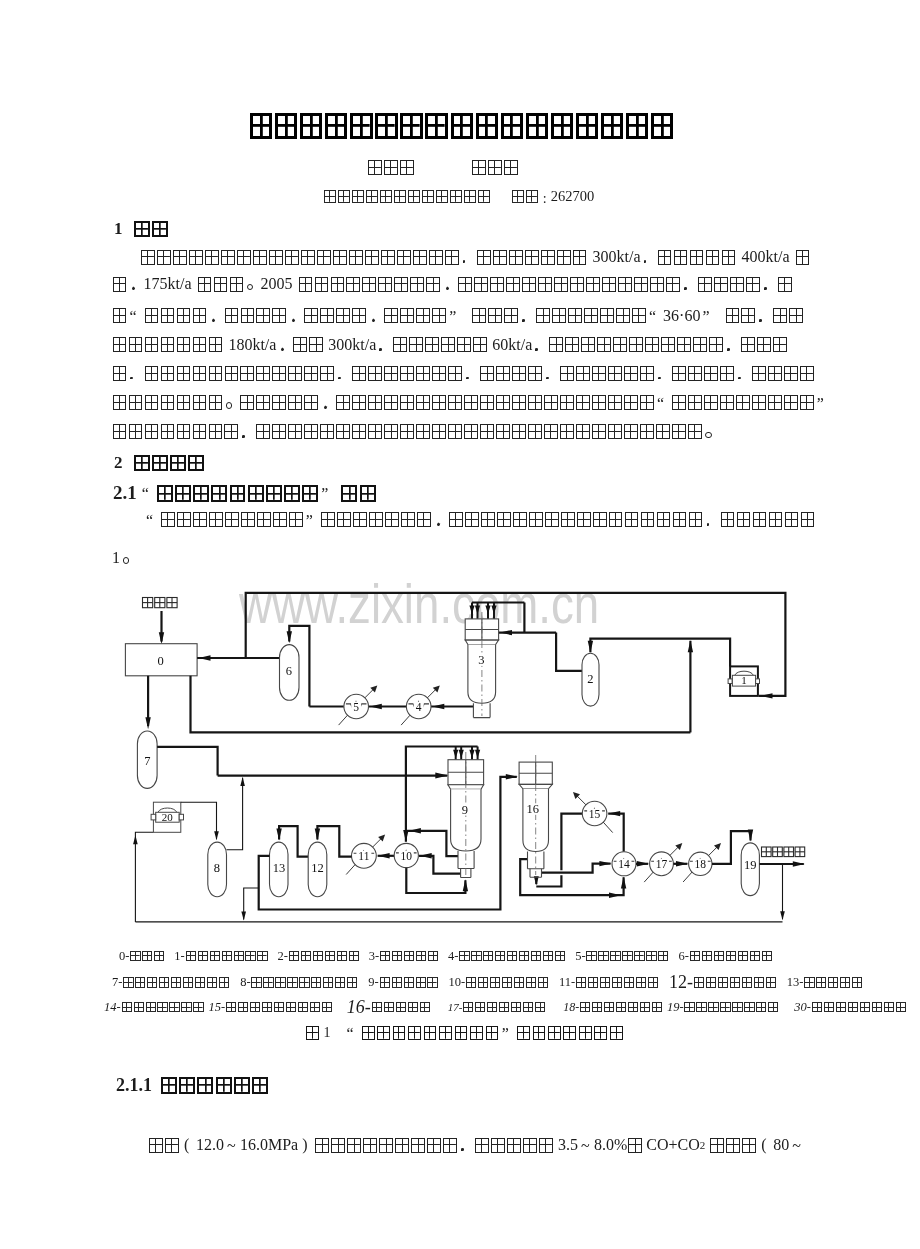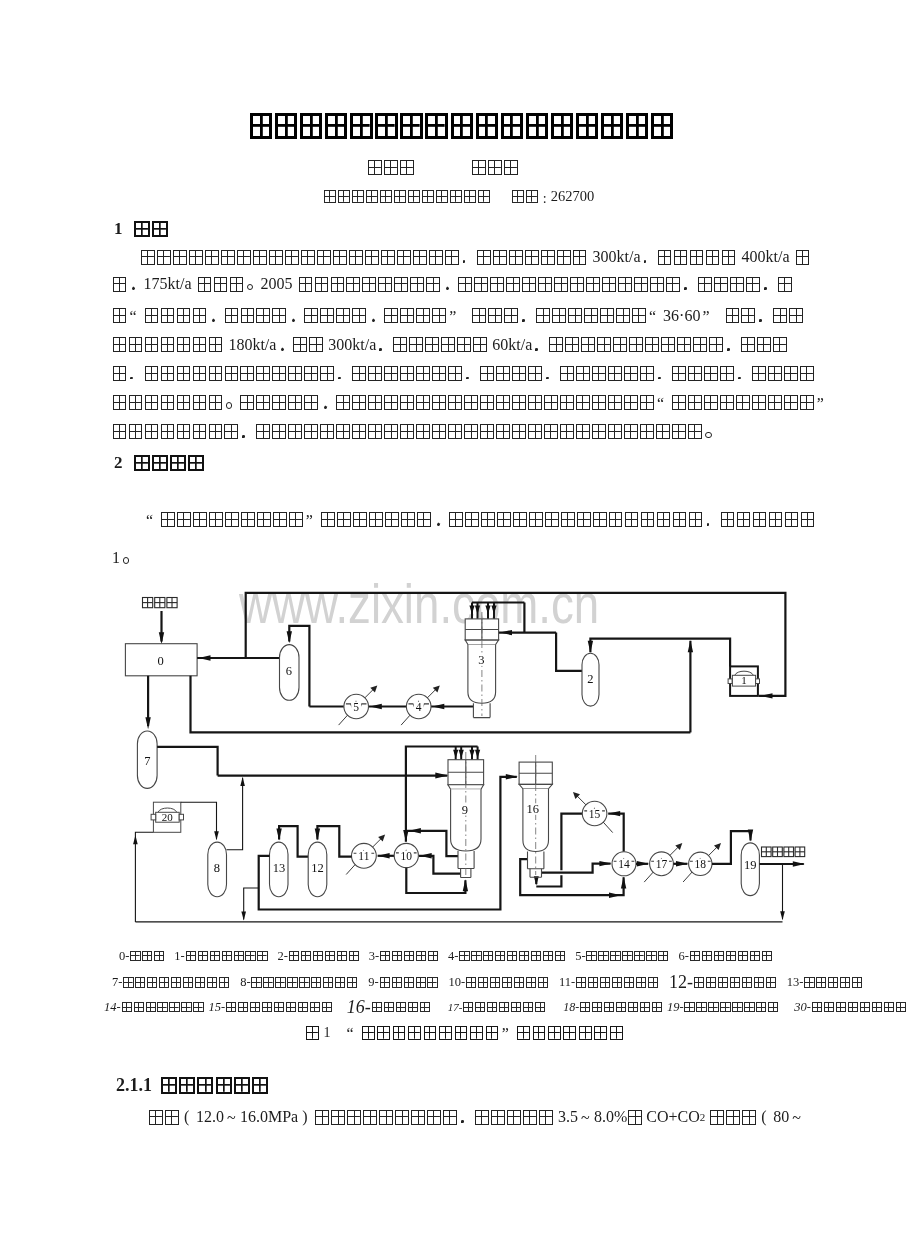--- a/index.html
+++ b/index.html
@@ -412,20 +412,38 @@
 
   <div class="ln" id="h2" style="left:114px;top:453.1px;">
       <span class="lat" style="font-size:17px;font-weight:bold">2</span>
       <i class="sp" style="width:10px"></i>
       <i class="zb"></i>
       <i class="zb"></i>
       <i class="zb"></i>
       <i class="zb"></i>
     </div>
 
+  <div class="ln" id="h3" style="left:113px;top:482.4px;">
+      <span class="lat" style="font-size:19px;font-weight:bold">2.1</span>
+      <i class="sp" style="width:3px"></i>
+      <i class="p q1"></i>
+      <i class="zb"></i>
+      <i class="zb"></i>
+      <i class="zb"></i>
+      <i class="zb"></i>
+      <i class="zb"></i>
+      <i class="zb"></i>
+      <i class="zb"></i>
+      <i class="zb"></i>
+      <i class="zb"></i>
+      <i class="p q2"></i>
+      <i class="sp" style="width:5px"></i>
+      <i class="zb"></i>
+      <i class="zb"></i>
+    </div>
 
   <div class="ln" id="p2l1" style="left:144px;top:511.7px;">
       <i class="p q1"></i>
       <i class="z"></i>
       <i class="z"></i>
       <i class="z"></i>
       <i class="z"></i>
       <i class="z"></i>
       <i class="z"></i>
       <i class="z"></i>
@@ -992,21 +1010,21 @@
       <span class="lat" style="font-size:18px;font-weight:bold">2.1.1</span>
       <i class="sp" style="width:8px"></i>
       <i class="zb"></i>
       <i class="zb"></i>
       <i class="zb"></i>
       <i class="zb"></i>
       <i class="zb"></i>
       <i class="zb"></i>
     </div>
 
-  <div class="ln" id="p3l1" style="left:148px;top:1108px;">
+  <div class="ln" id="p3l1" style="left:148px;top:1136px;">
       <i class="z"></i>
       <i class="z"></i>
       <i class="p b1"></i>
       <span class="lat" style="font-size:16px">12.0</span>
       <i class="p w"></i>
       <span class="lat" style="font-size:16px">16.0MPa</span>
       <i class="p b2"></i>
       <i class="z"></i>
       <i class="z"></i>
       <i class="z"></i>

